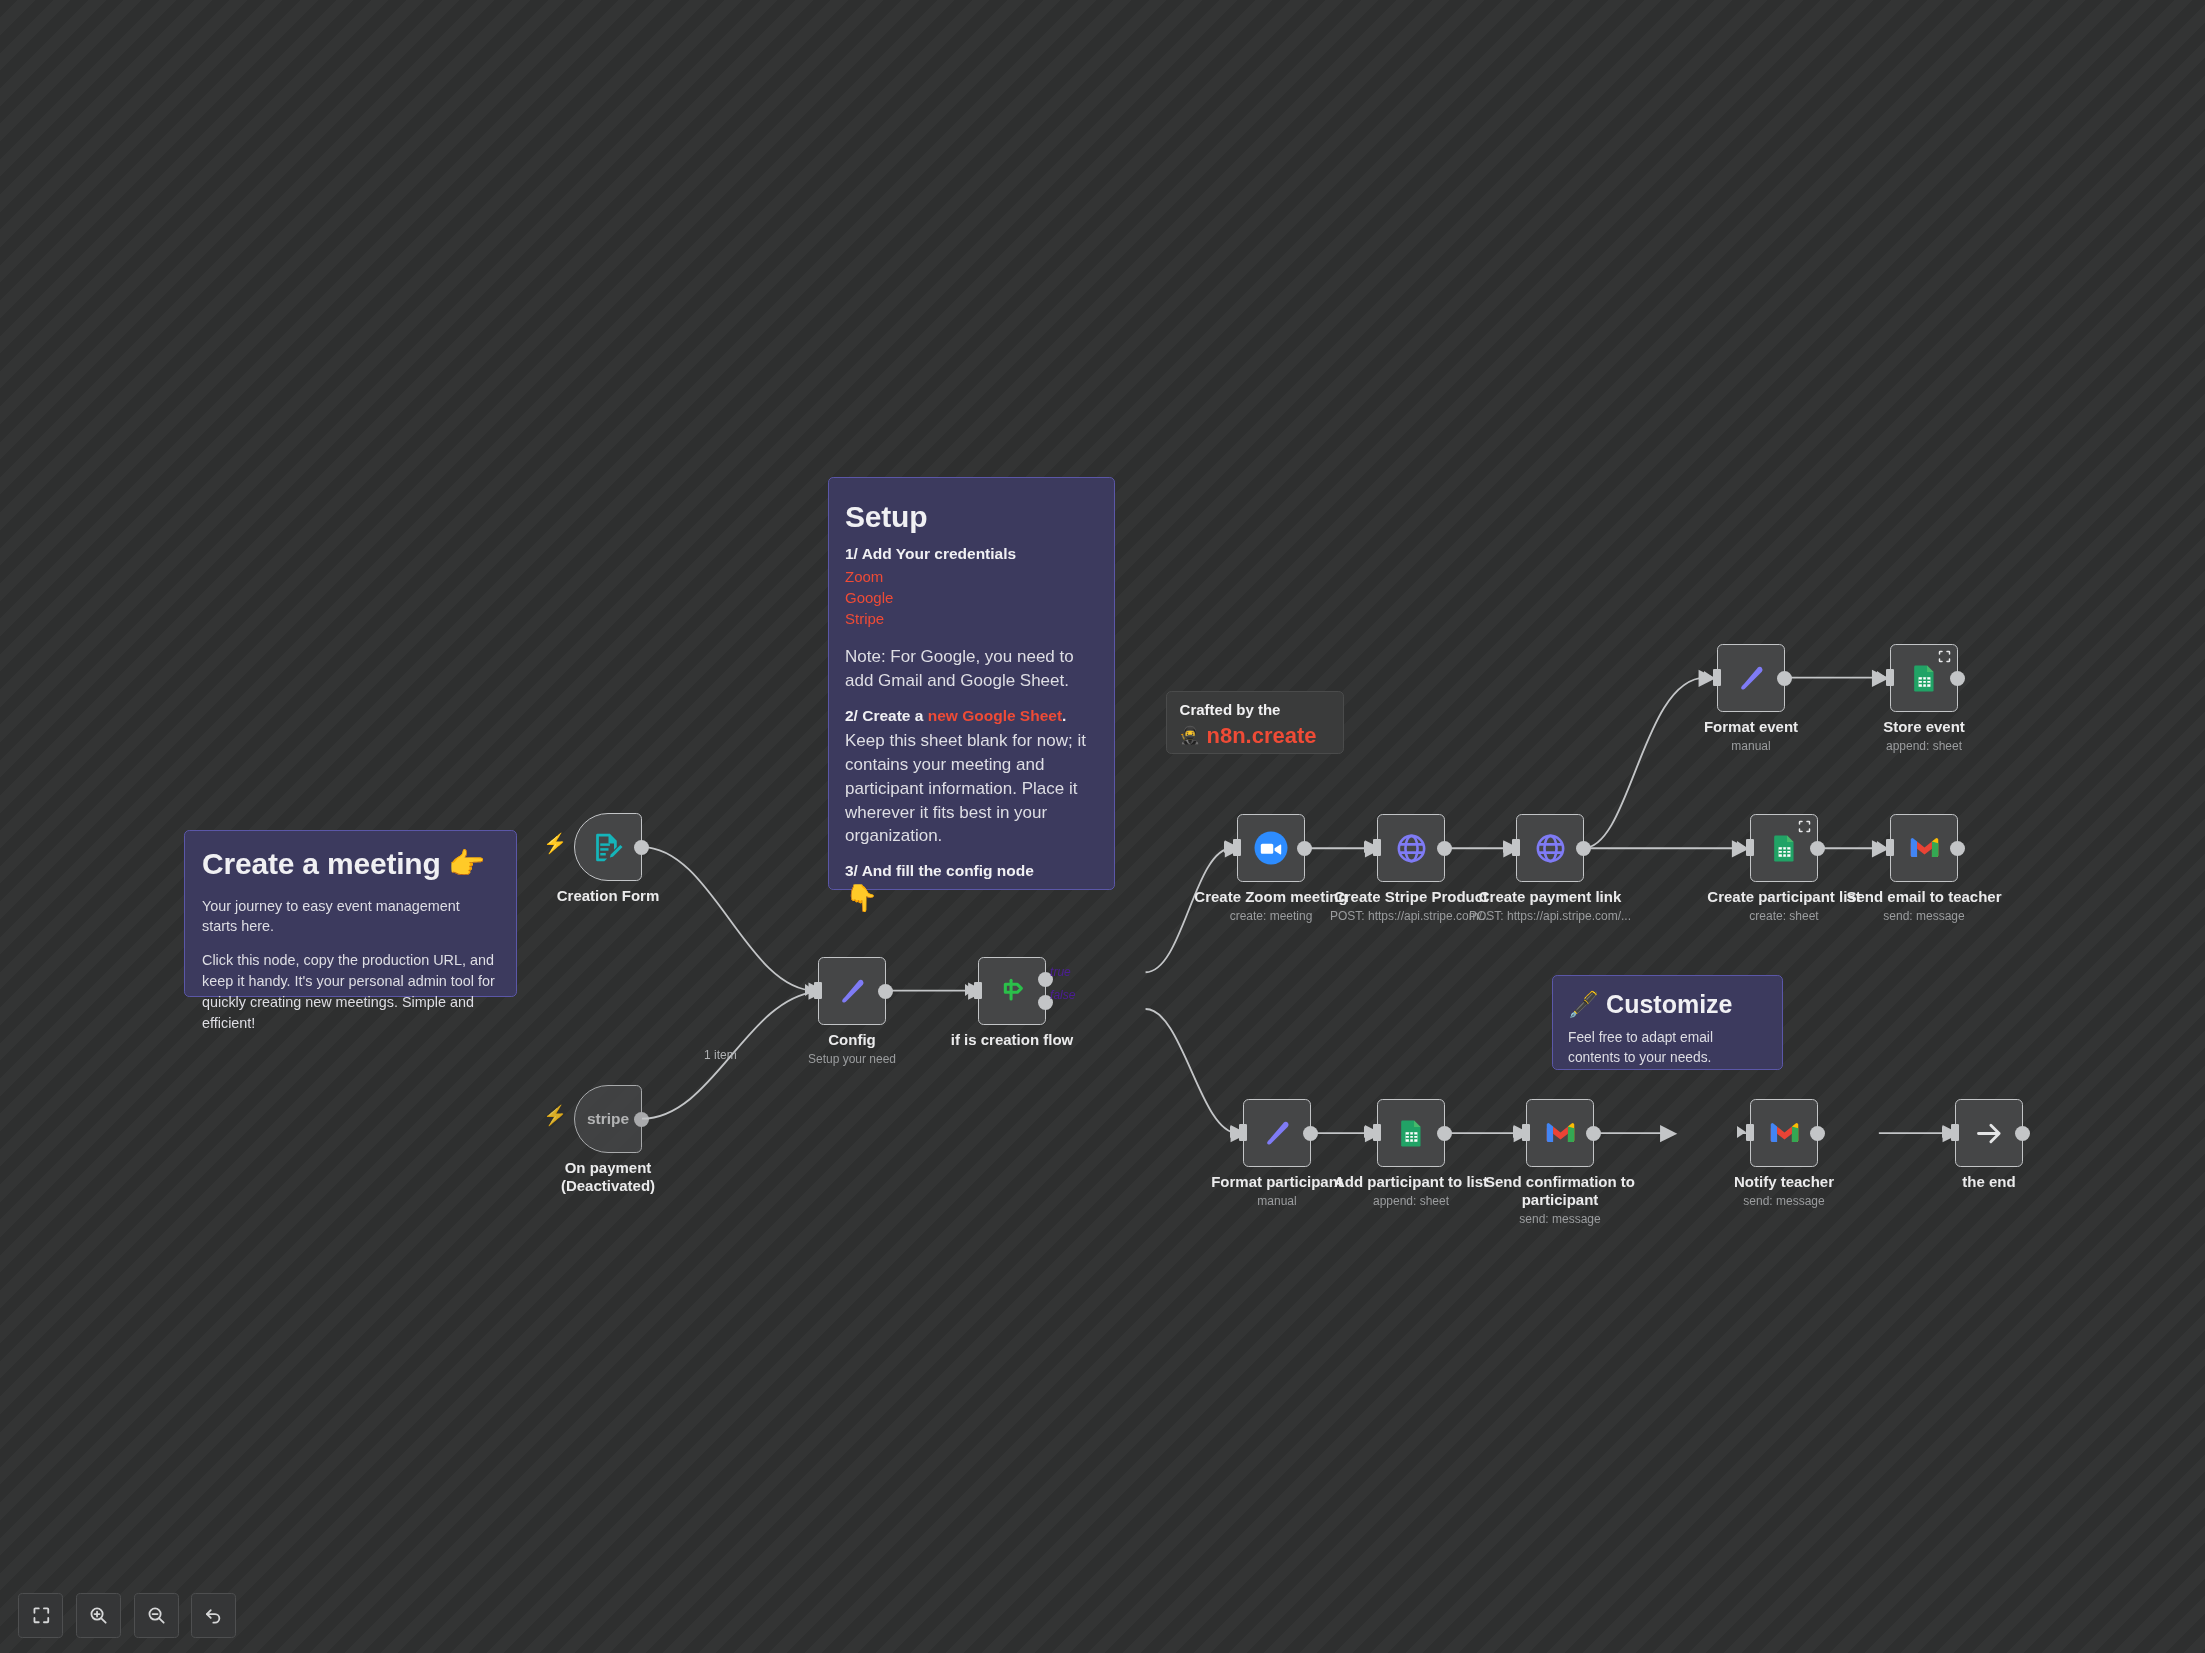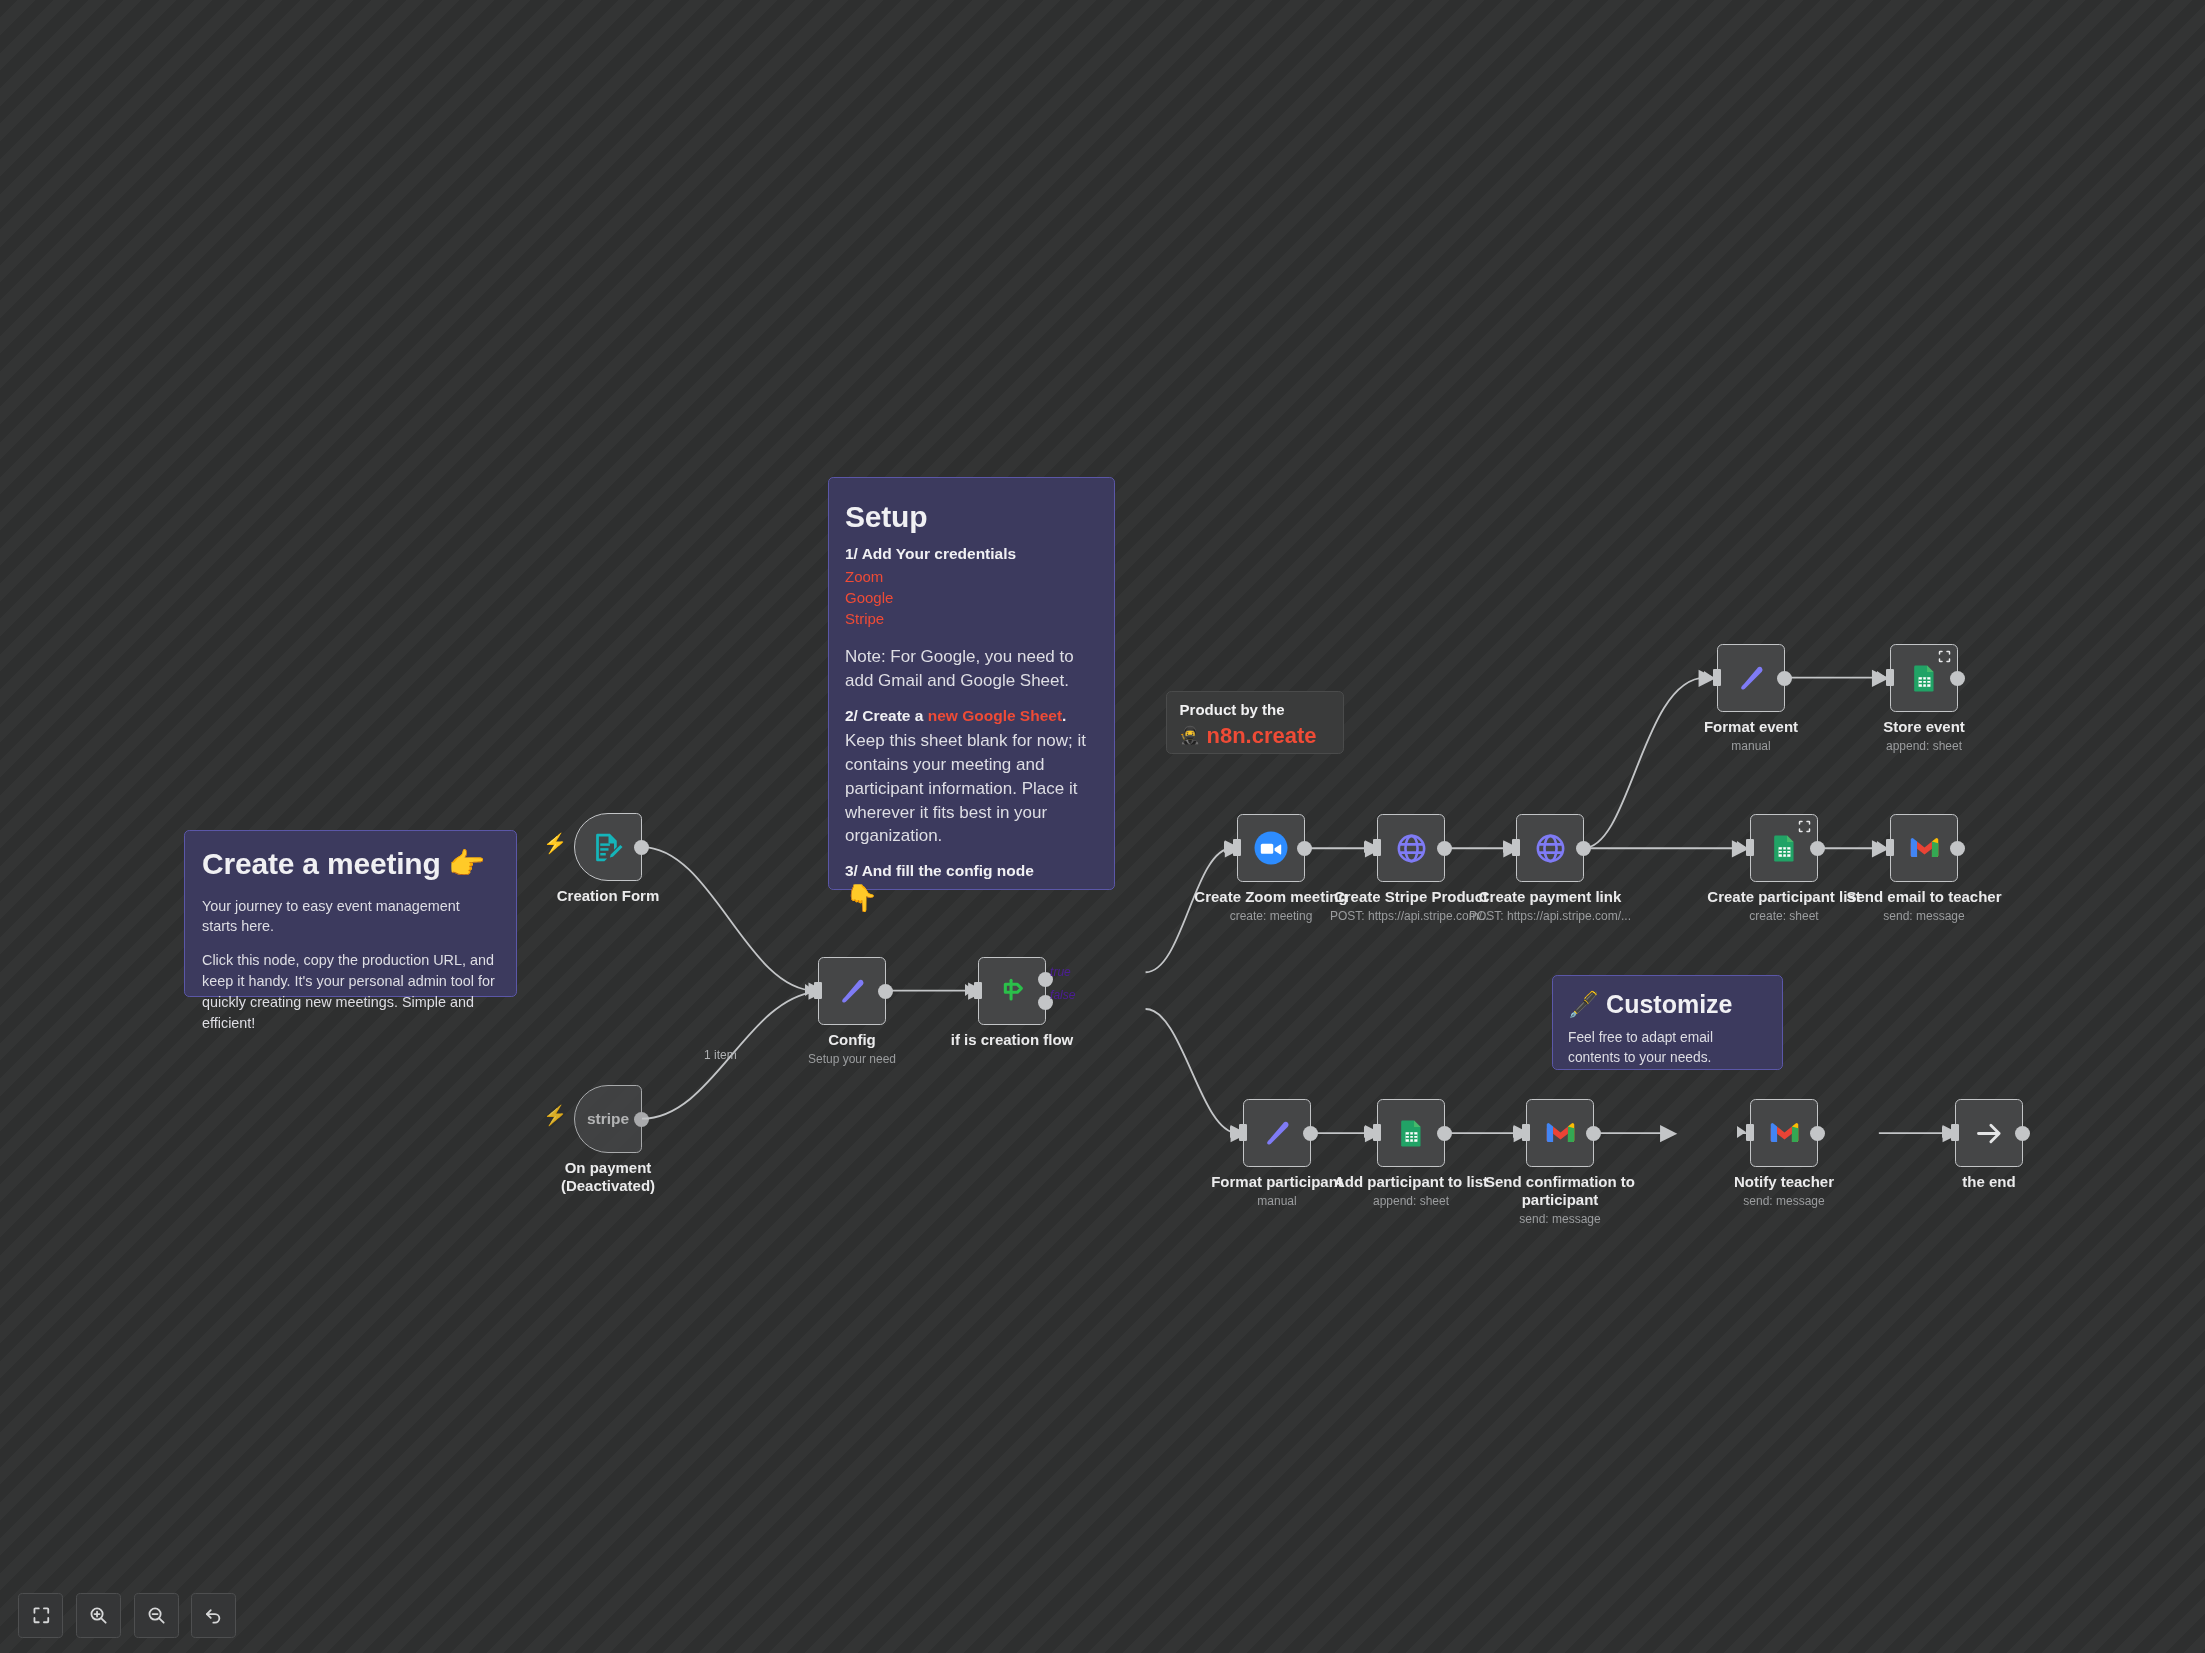--- a/index.html
+++ b/index.html
@@ -218,21 +218,21 @@
     <div class="b">3/ And fill the config node</div>
     <span class="emoji">👇</span>
   </div>
 
   <div class="sticky" id="note-customize">
     <h2><span>🖋️</span> <span>Customize</span></h2>
     <p>Feel free to adapt email contents to your needs.</p>
   </div>
 
   <div id="note-crafted">
-    <div class="line1">Product by the</div>
+    <div class="line1">Crafted by the</div>
     <div class="line2">
         <span class="ninja">🥷</span>
         <span>n8n.create</span>
       </div>
   </div>
 
   <div class="node trigger" style="left:574px; top:813px;">
     <div class="box">
       <span class="bolt">⚡</span>
       <svg class="ic" width="33" height="33" viewBox="0 0 24 24">

